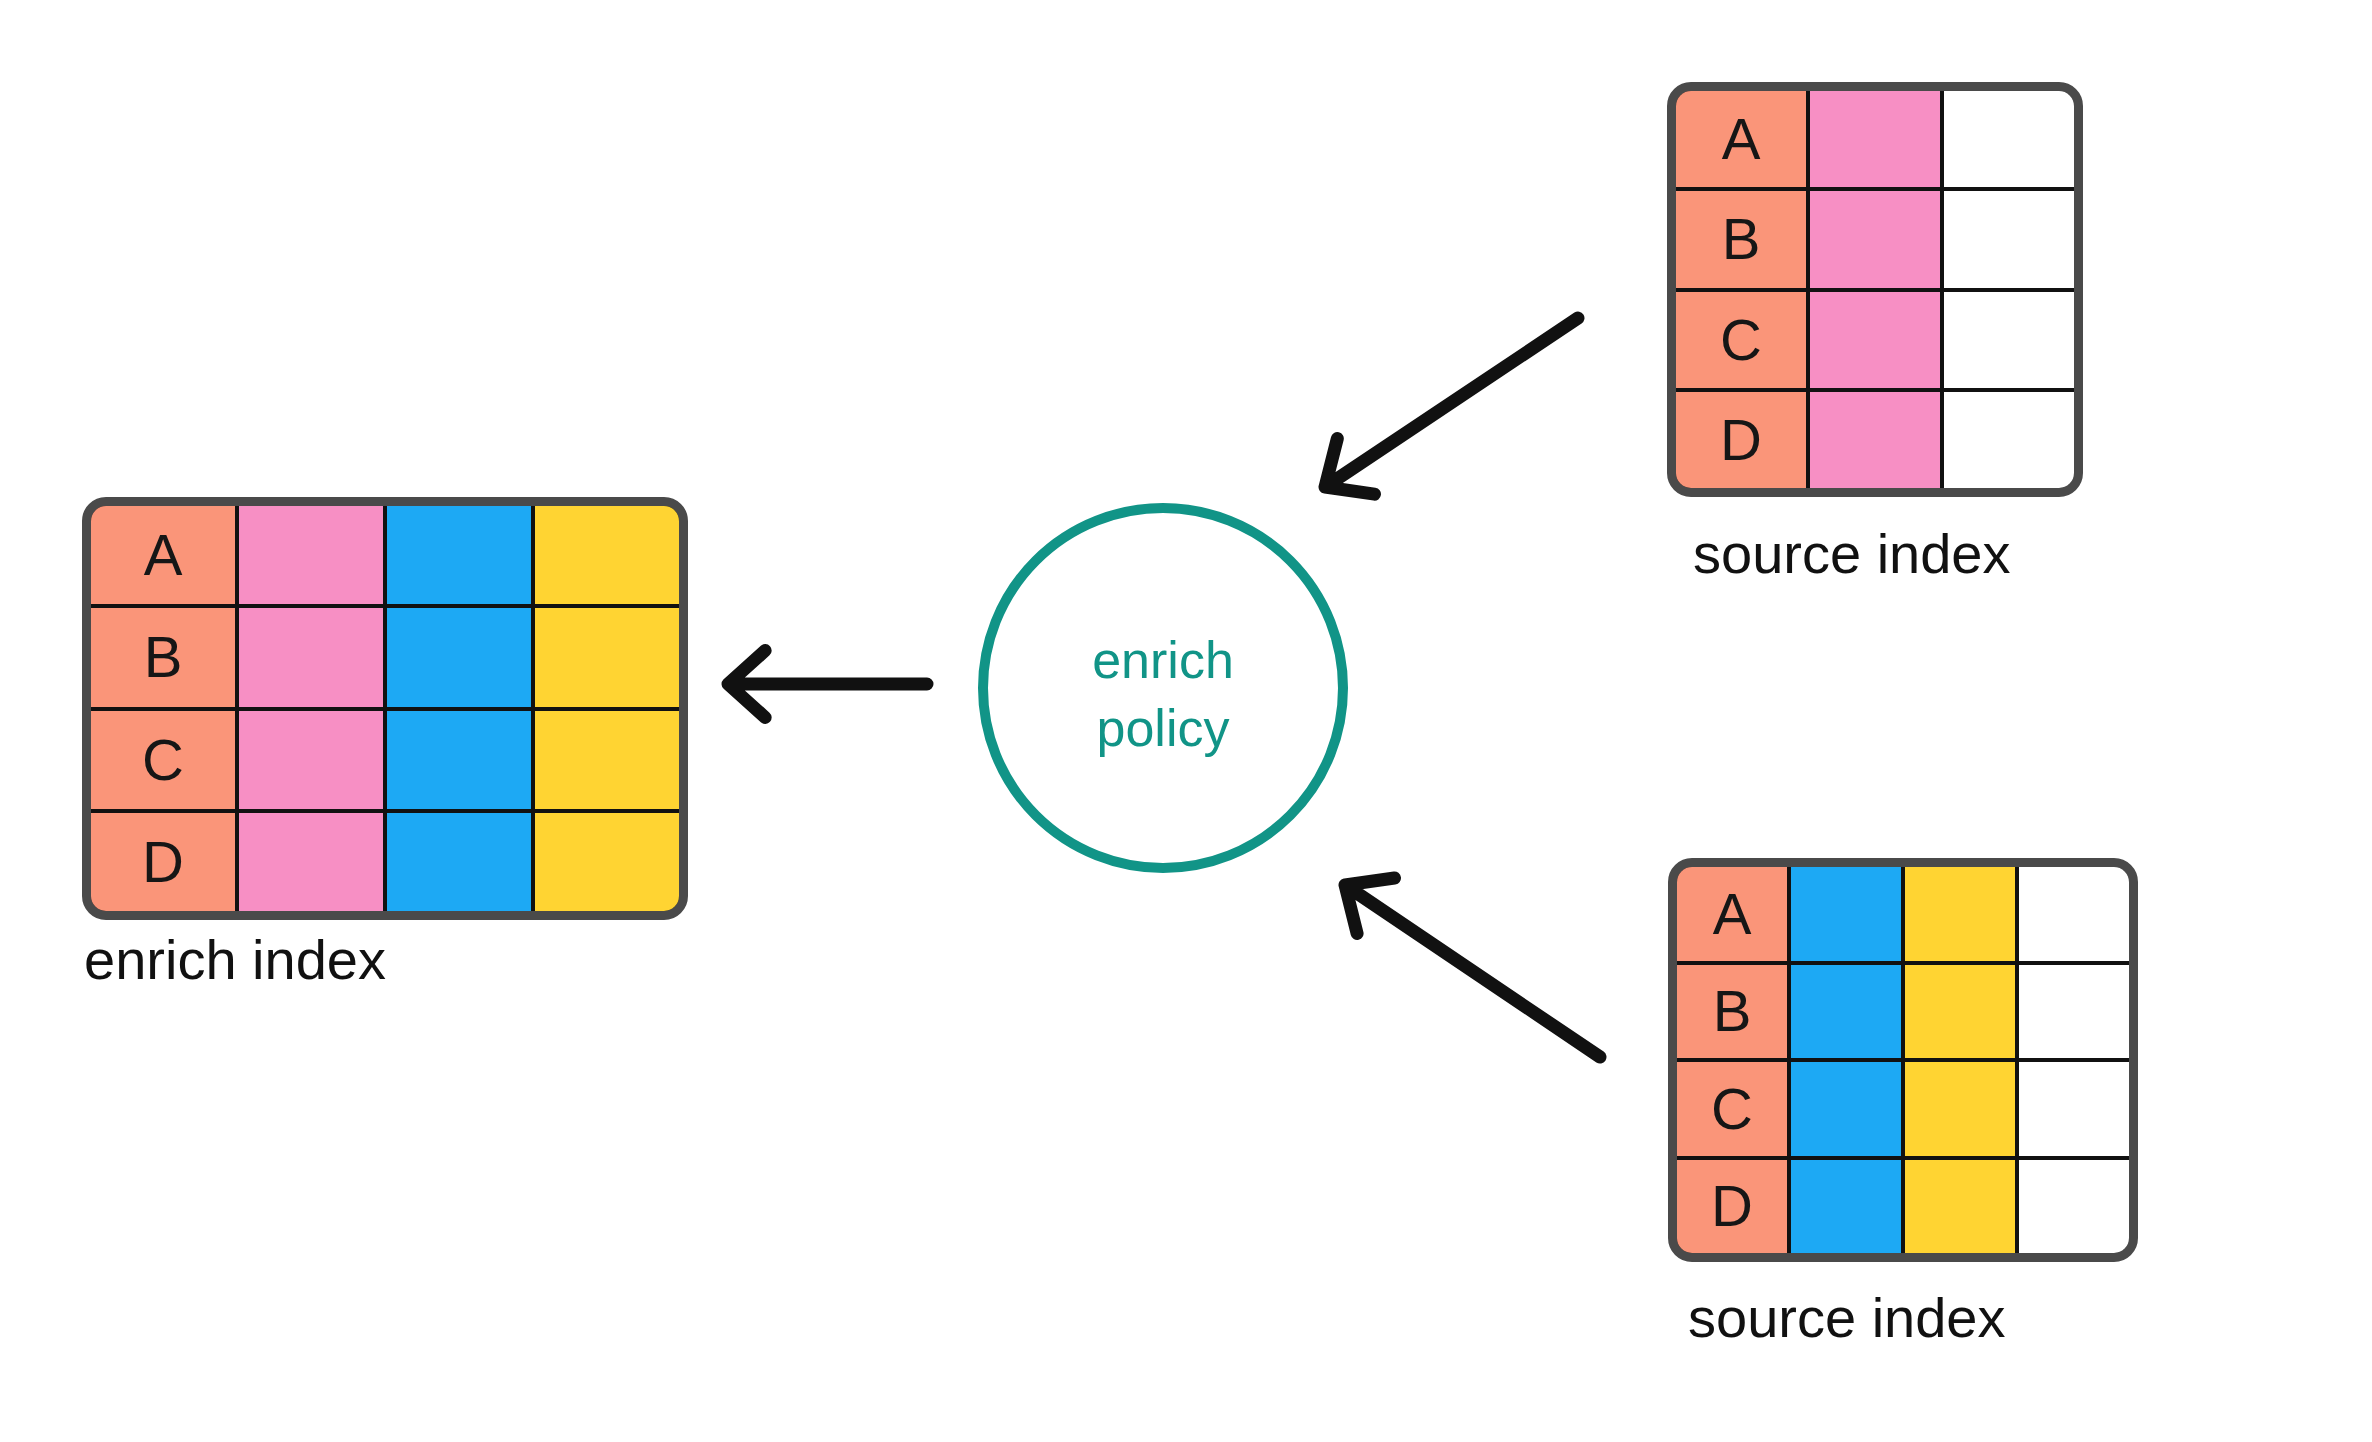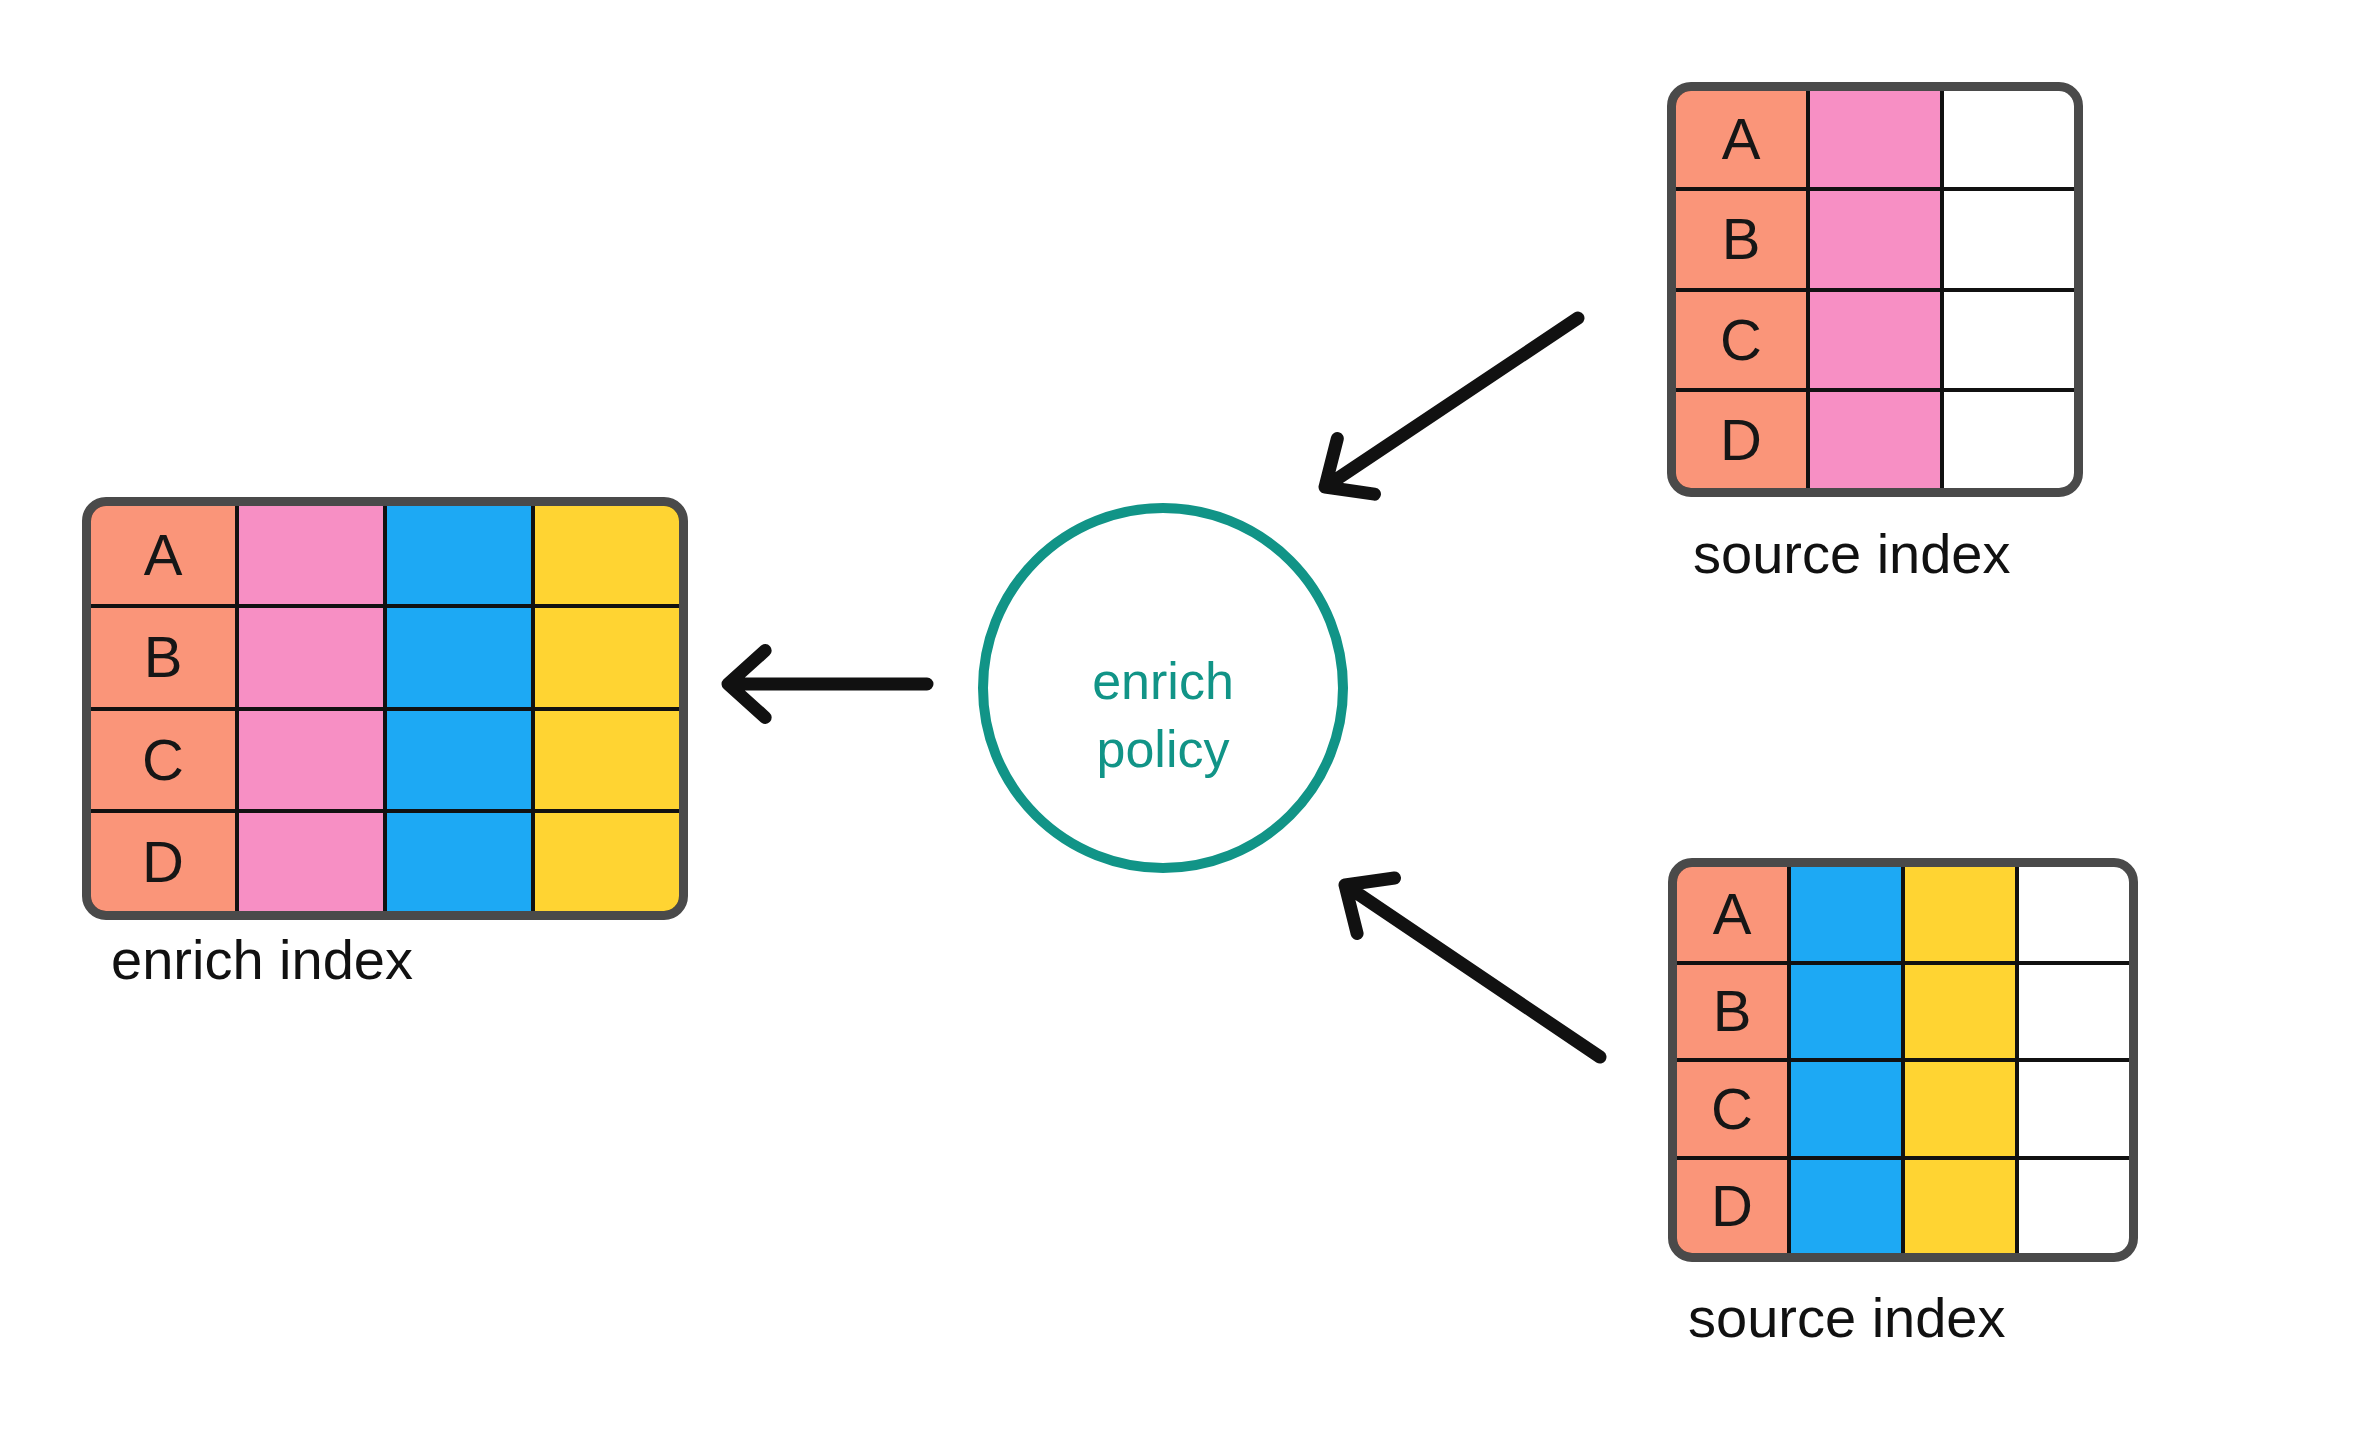--- a/index.html
+++ b/index.html
@@ -94,18 +94,18 @@
       <div class="cell" style="background: rgb(250, 149, 121);">C</div>
       <div class="cell" style="background: rgb(29, 169, 244);"></div>
       <div class="cell" style="background: rgb(255, 212, 50);"></div>
       <div class="cell" style="background: rgb(255, 255, 255);"></div>
       <div class="cell" style="background: rgb(250, 149, 121);">D</div>
       <div class="cell" style="background: rgb(29, 169, 244);"></div>
       <div class="cell" style="background: rgb(255, 212, 50);"></div>
       <div class="cell" style="background: rgb(255, 255, 255);"></div>
     </div>
 
-  <div class="caption" id="cap-0" style="left: 111px; top: 928px;">enrich index</div>
+  <div class="caption" id="cap-0" style="left: 84px; top: 928px;">enrich index</div>
   <div class="caption" id="cap-1" style="left: 1693px; top: 522px;">source index</div>
   <div class="caption" id="cap-2" style="left: 1688px; top: 1286px;">source index</div>
 
-  <div class="circle-label" id="circle-label" style="left: 1033px; top: 647px; color: rgb(17, 148, 135);">enrich policy</div>
+  <div class="circle-label" id="circle-label" style="left: 1033px; top: 626px; color: rgb(17, 148, 135);">enrich policy</div>
 </div>
 
 </body></html>

